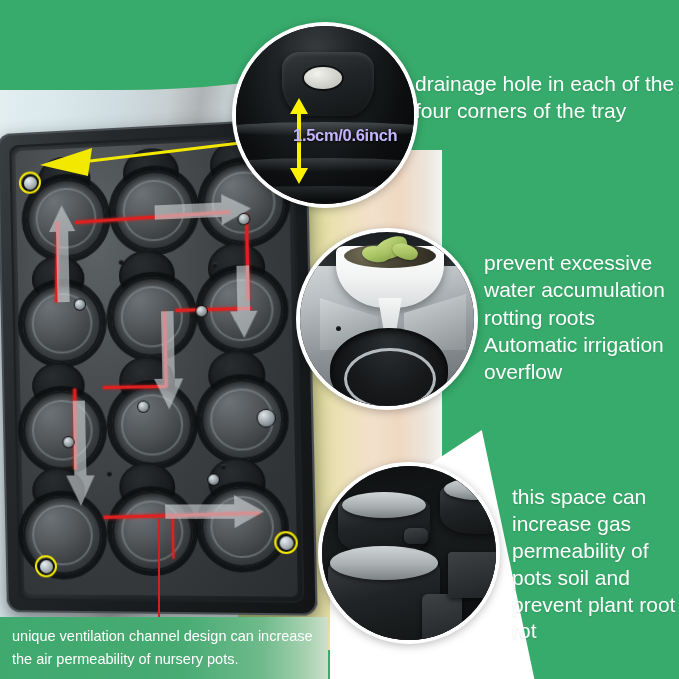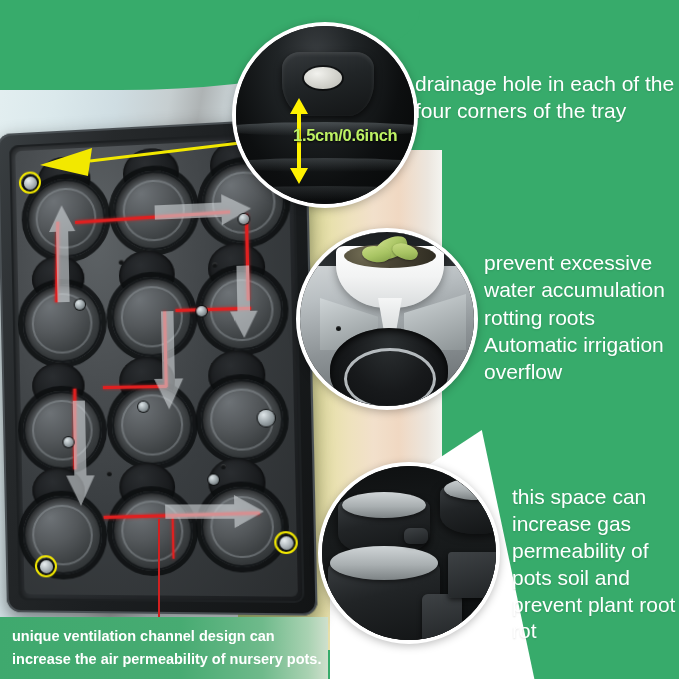--- a/index.html
+++ b/index.html
@@ -258,21 +258,21 @@
     background: linear-gradient(180deg, rgba(110,118,122,.55), rgba(18,20,22,.0));
   }
   .i1-dimline {
     position: absolute;
     left: 54px; top: 72px; width: 18px; height: 86px;
   }
   .i1-dimtext {
     position: absolute;
     left: 57px;
     top: 100px;
-    color: #bef264;
+    color: #c4b5fd;
     font-size: 16.5px;
     font-weight: 700;
     letter-spacing: -.3px;
     white-space: nowrap;
     text-shadow: 0 1px 2px rgba(0,0,0,.9);
     text-align: center;
   }
   .i1-smallring {
     position: absolute;
     left: 18px; bottom: 2px; width: 16px; height: 16px;
@@ -398,21 +398,21 @@
     background: linear-gradient(90deg,
         #3fa96e 0%, #47ab72 55%, #6fba8b 80%, #a9d2b2 94%, #cfe0cd 100%);
     display: flex;
     align-items: center;
   }
   .caption-text {
     color: #ffffff;
     font-size: 14.5px;
     line-height: 1.62;
     padding: 0 2px 0 12px;
-    font-weight: 700;
+    font-weight: 400;
   }
 </style>
 </head>
 <body>
 
 <div id="canvas">
 
   <div class="bg-green"></div>
 
   <div class="photo-backdrop"></div>

